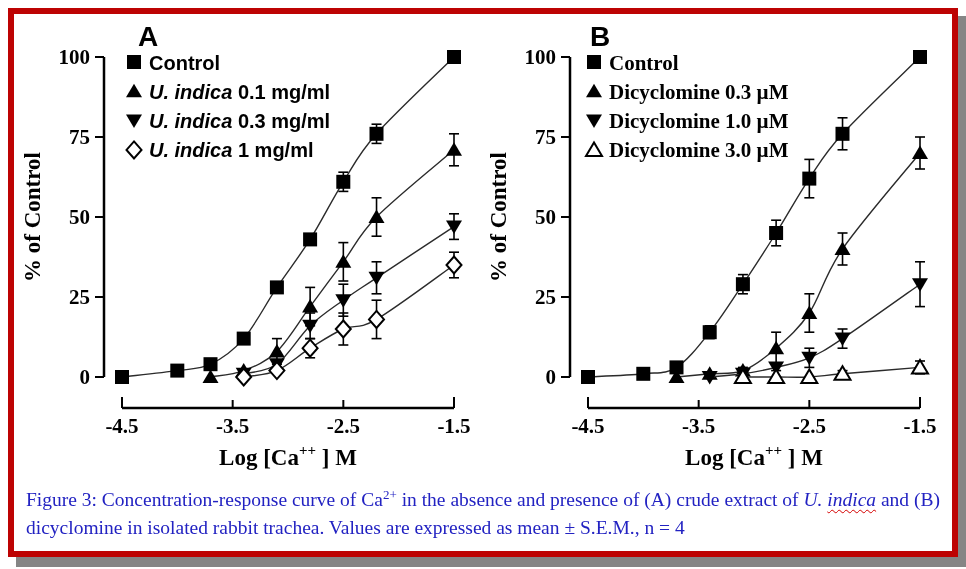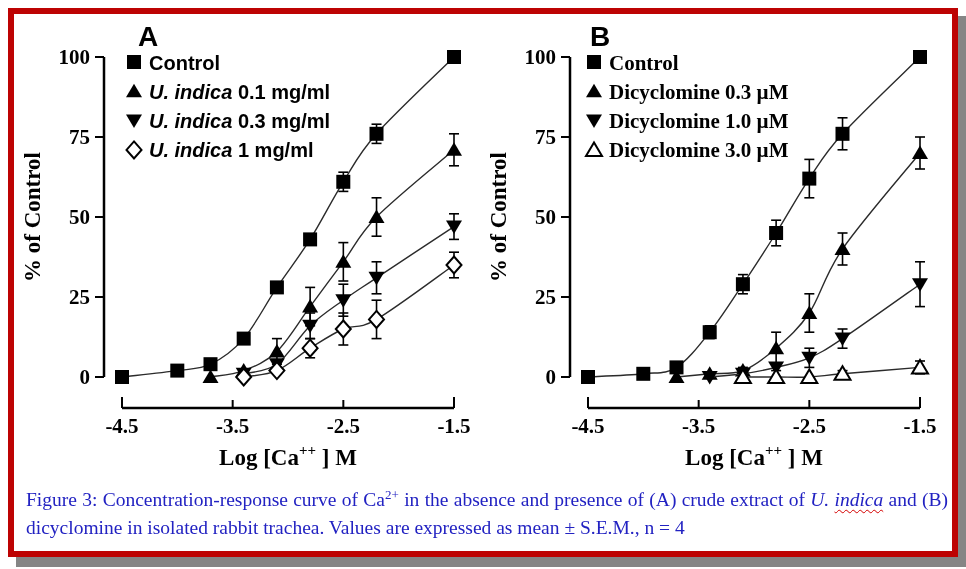--- a/index.html
+++ b/index.html
@@ -8,21 +8,21 @@
     background:#ffffff;font-family:"Liberation Serif","DejaVu Serif",serif;
   }
   .shadow{position:absolute;left:16px;top:16px;width:950px;height:551px;}
   .frame{
     position:absolute;left:8px;top:8px;width:938px;height:537px;
     border:6px solid #bd0303;background:#fff;
   }
   .charts{display:flex;width:938px;height:462px;}
   .panel-svg{display:block;width:466px;height:462px;flex:0 0 466px;}
   .caption{
-    padding:10px 4px 0 12px;
+    padding:10px 12px 0 12px;
     font-size:19.5px;line-height:1.42;text-align:justify;
     font-family:"Liberation Serif","DejaVu Serif",serif;
   }
   .caption sup{font-size:13px;line-height:0;}
   .squiggle{
     text-decoration-line:underline;
     text-decoration-style:wavy;
     text-decoration-color:#d40000;
     text-decoration-thickness:1px;
     text-underline-offset:3px;

